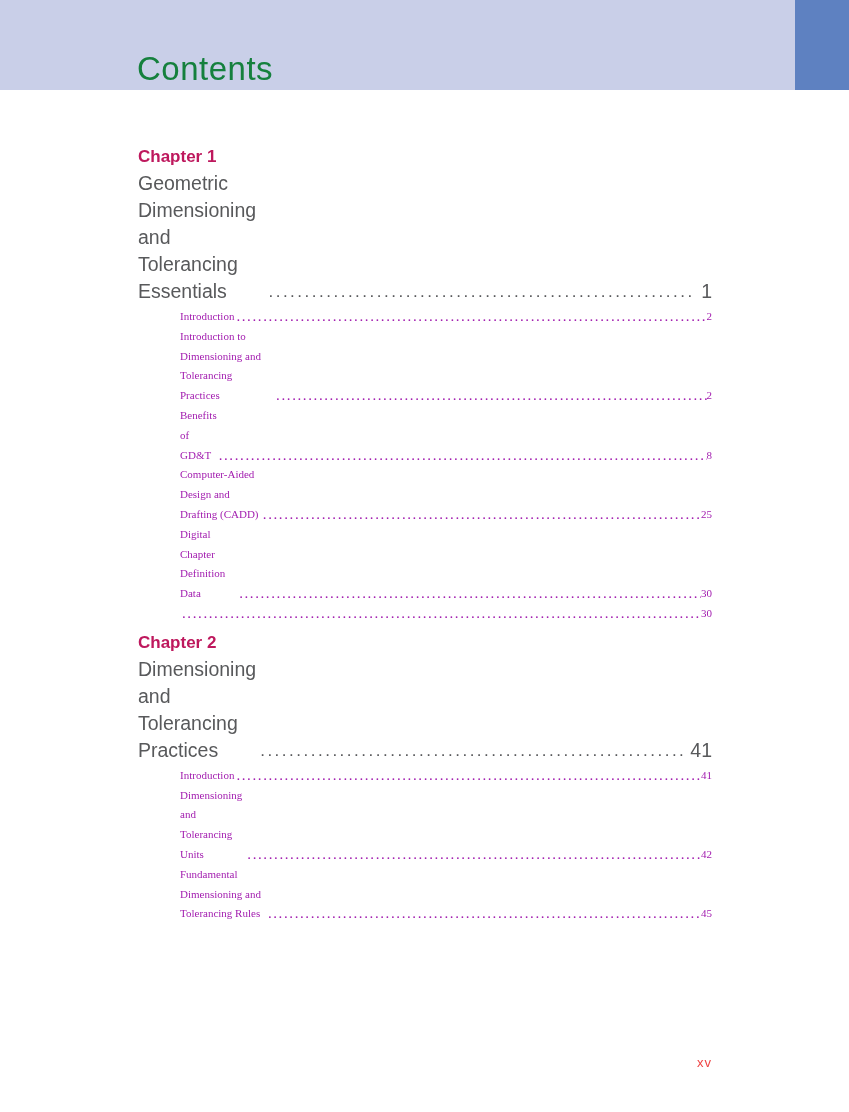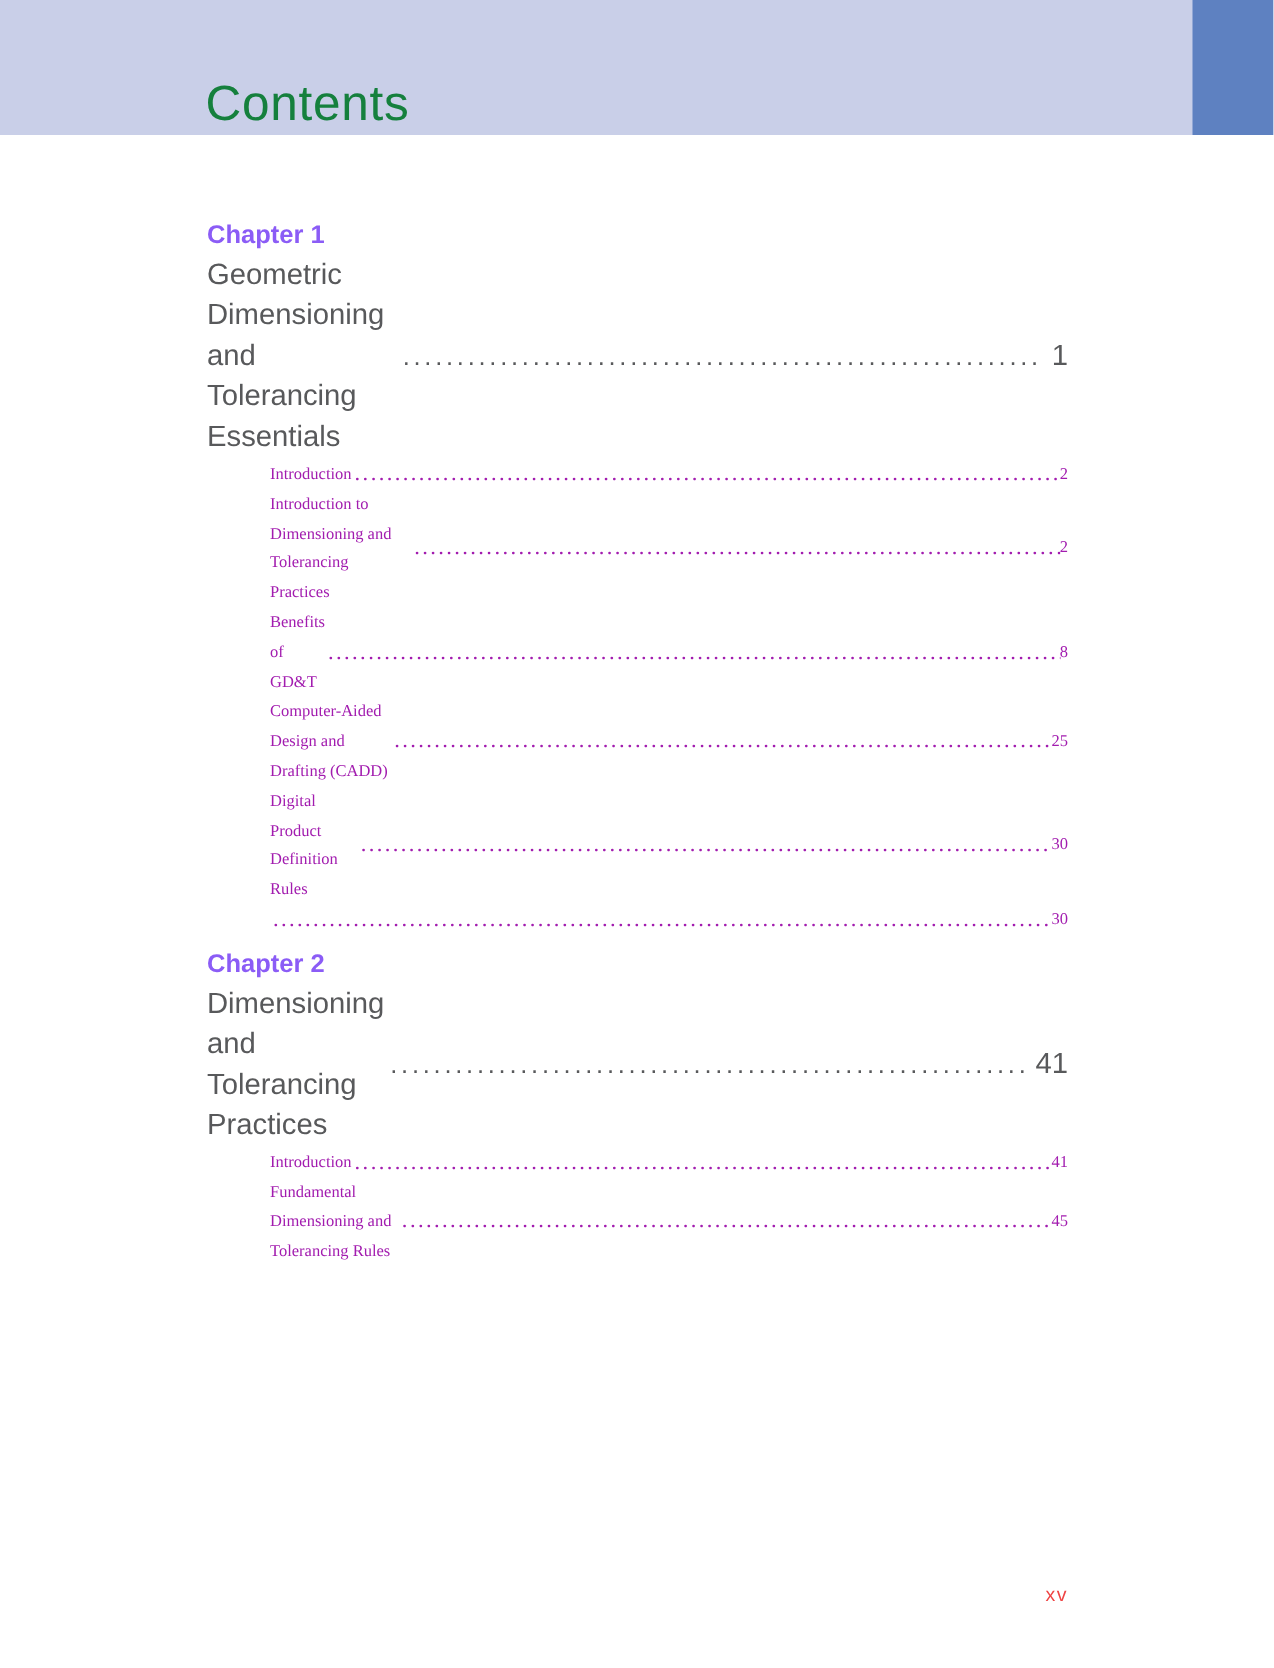--- a/index.html
+++ b/index.html
@@ -35,25 +35,25 @@
   .toc {
     position: absolute; left: 138px; top: 146px;
     width: 574px;
   }
   .chapter-section { margin: 0 0 8px 0; }
   .chapter-heading {
     margin: 0 0 2px 0;
     font-family: "Liberation Sans", sans-serif;
     font-size: 17px; font-weight: bold;
     line-height: 22px;
-    color: #8b5cf6;
+    color: #be185d;
   }
   .row {
     display: flex;
-    align-items: center;
+    align-items: flex-end;
   }
   .chapter-title-row {
     font-family: "Liberation Sans", sans-serif;
     font-size: 19.5px; font-weight: 400;
     line-height: 27px;
     color: #58595b;
     margin-bottom: 2px;
   }
   .chapter-title-row .dots {
     color: #58595b;
@@ -124,21 +124,21 @@
         <span class="label">Benefits of GD&amp;T</span>
         <span class="dots"></span>
         <span class="pagenum">8</span>
       </div>
       <div class="row entry-row">
         <span class="label">Computer-Aided Design and Drafting (CADD)</span>
         <span class="dots"></span>
         <span class="pagenum">25</span>
       </div>
       <div class="row entry-row">
-        <span class="label">Digital Product Definition Rules</span>
+        <span class="label">Digital Chapter Definition Data</span>
         <span class="dots"></span>
         <span class="pagenum">30</span>
       </div>
       <div class="row entry-row">
         <span class="dots"></span>
         <span class="pagenum">30</span>
       </div>
     </section>
     <section class="chapter-section">
       <h2 class="chapter-heading">Chapter 2</h2>
@@ -146,20 +146,25 @@
         <span class="label">Dimensioning and Tolerancing Practices</span>
         <span class="dots"></span>
         <span class="pagenum">41</span>
       </div>
       <div class="row entry-row">
         <span class="label">Introduction</span>
         <span class="dots"></span>
         <span class="pagenum">41</span>
       </div>
       <div class="row entry-row">
+        <span class="label">Dimensioning and Tolerancing Units</span>
+        <span class="dots"></span>
+        <span class="pagenum">42</span>
+      </div>
+      <div class="row entry-row">
         <span class="label">Fundamental Dimensioning and Tolerancing Rules</span>
         <span class="dots"></span>
         <span class="pagenum">45</span>
       </div>
     </section>
   </div>
 
 <div class="folio">xv</div>
 
 </body></html>

